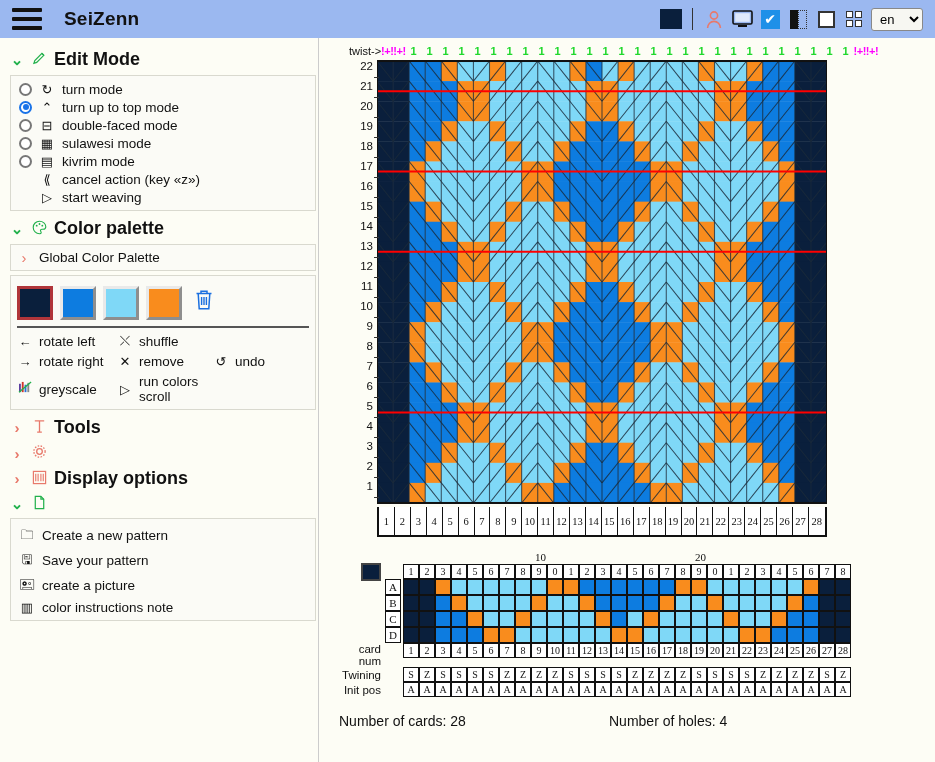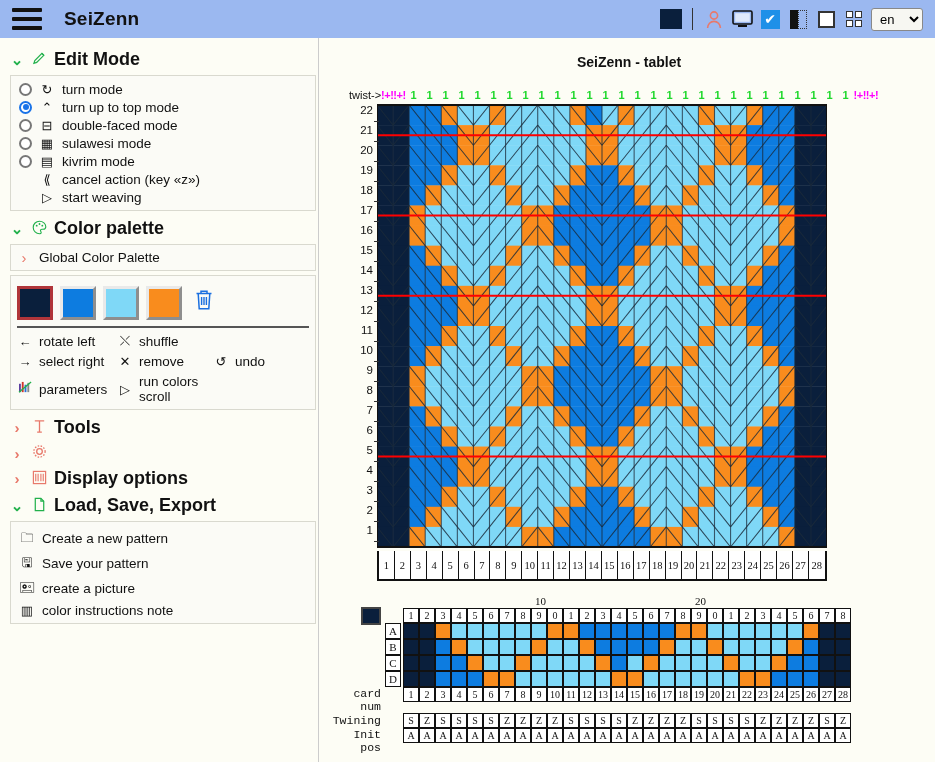--- a/index.html
+++ b/index.html
@@ -78,21 +78,21 @@
   .tick { position:absolute; right:-4px; width:5px; height:1px; background:#333; }
   #grid-wrap { position:relative; }
   #cardnum-row { display:flex; border:2px solid #111; border-top:none; width:450px; margin-left:36px; background:#fff; }
   #cardnum-row div { width:16px; height:28px; border-right:1px solid #111; font-size:10.5px; display:flex; align-items:center; justify-content:center; font-family:"Liberation Serif", serif;}
   #cardnum-row div:last-child { border-right:none; }
   
   #threading { margin-top:14px; margin-left:4px; position:relative; }
   #thr-decade { position:relative; height:13px; margin-left:50px; width:448px; }
   #thr-decade span { position:absolute; font-size:11px; font-family:"Liberation Serif", serif; }
   .thr-row { display:flex; align-items:stretch; }
-  .thr-lbl { width:48px; text-align:right; padding-right:4px; font-size:11.5px; font-family:Liberation Mono, monospace; display:flex; align-items:center; justify-content:flex-end; }
+  .thr-lbl { width:48px; text-align:right; padding-right:4px; font-size:11.5px; font-family:Liberation Sans, sans-serif; display:flex; align-items:center; justify-content:flex-end; }
   .thr-rowlbl { width:16px; border:1.5px solid #111; background:#fff; font-size:11px; font-family:"Liberation Serif", serif; display:flex; align-items:center; justify-content:center; margin-right:2px; }
   .cells { display:flex; }
   .cell { width:16px; height:16px; border:1px solid #111; }
   .tcell { width:16px; height:15px; border:1px solid #111; background:#fff; font-size:10px; font-family:"Liberation Serif", serif; display:flex; align-items:center; justify-content:center; }
   #thr-swatch { width:20px; height:18px; background:#0a1f3c; border:2px solid #444; position:absolute; left:24px; top:12px; }
   #footer-stats { margin-top:16px; display:flex; font-size:14px; padding-left:6px; }
   #footer-stats div:first-child { width:270px; }
 </style>
 </head>
 <body>
@@ -232,41 +232,41 @@
             <span class="opt-ico">←</span>
             <span>rotate left</span>
           </div>
         <div class="sub-row">
             <span class="opt-ico">⤬</span>
             <span>shuffle</span>
           </div>
         <div></div>
         <div class="sub-row">
             <span class="opt-ico">→</span>
-            <span>select right</span>
+            <span>rotate right</span>
           </div>
         <div class="sub-row">
             <span class="opt-ico">✕</span>
             <span>remove</span>
           </div>
         <div class="sub-row">
             <span class="opt-ico">↺</span>
             <span>undo</span>
           </div>
         <div class="sub-row">
             <span class="opt-ico">
           <svg width="15" height="13" viewBox="0 0 16 14">
                 <rect x="1" y="3" width="2" height="9" fill="#5b3fa0"></rect>
                 <rect x="4" y="1" width="2" height="11" fill="#d0342c"></rect>
                 <rect x="7" y="4" width="2" height="8" fill="#2a6fd4"></rect>
                 <rect x="10" y="2" width="2" height="10" fill="#888"></rect>
                 <path d="M1 12L14 1" stroke="#22b14c" stroke-width="1.4"></path>
               </svg>
         </span>
-            <span>parameters</span>
+            <span>greyscale</span>
           </div>
         <div class="sub-row">
             <span class="opt-ico">▷</span>
             <span>run colors scroll</span>
           </div>
         <div></div>
       </div>
     </div>
 
     <div class="sec-head">
@@ -299,21 +299,20 @@
     </div>
 
     <div class="sec-head">
       <span class="chev open">⌄</span>
       <span class="sec-ico">
         <svg width="15" height="15" viewBox="0 0 16 16">
             <path d="M3.5 1.5h6l3 3v10h-9z" fill="none" stroke="#22b14c" stroke-width="1.3"></path>
             <path d="M9.5 1.5v3h3" fill="none" stroke="#22b14c" stroke-width="1.3"></path>
           </svg>
       </span>
-      <span>Load, Save, Export</span>
     </div>
     <div class="panel">
       <div class="opt">
         <span class="opt-ico">🗀</span>
         <span>Create a new pattern</span>
       </div>
       <div class="opt">
         <span class="opt-ico">🖫</span>
         <span>Save your pattern</span>
       </div>
@@ -322,21 +321,20 @@
         <span>create a picture</span>
       </div>
       <div class="opt">
         <span class="opt-ico">▥</span>
         <span>color instructions note</span>
       </div>
     </div>
   </div>
 
   <div id="content">
-    <div id="chart-title">SeiZenn - tablet</div>
 
     <div id="pattern-area">
       <div class="twist-line" style="margin-left:8px">
         <span class="twist-lbl">twist-&gt;</span>
         <span class="twist-edge">!+!!+!</span>
         <span class="twist-nums" id="twist-nums">
             <span>1</span>
             <span>1</span>
             <span>1</span>
             <span>1</span>

